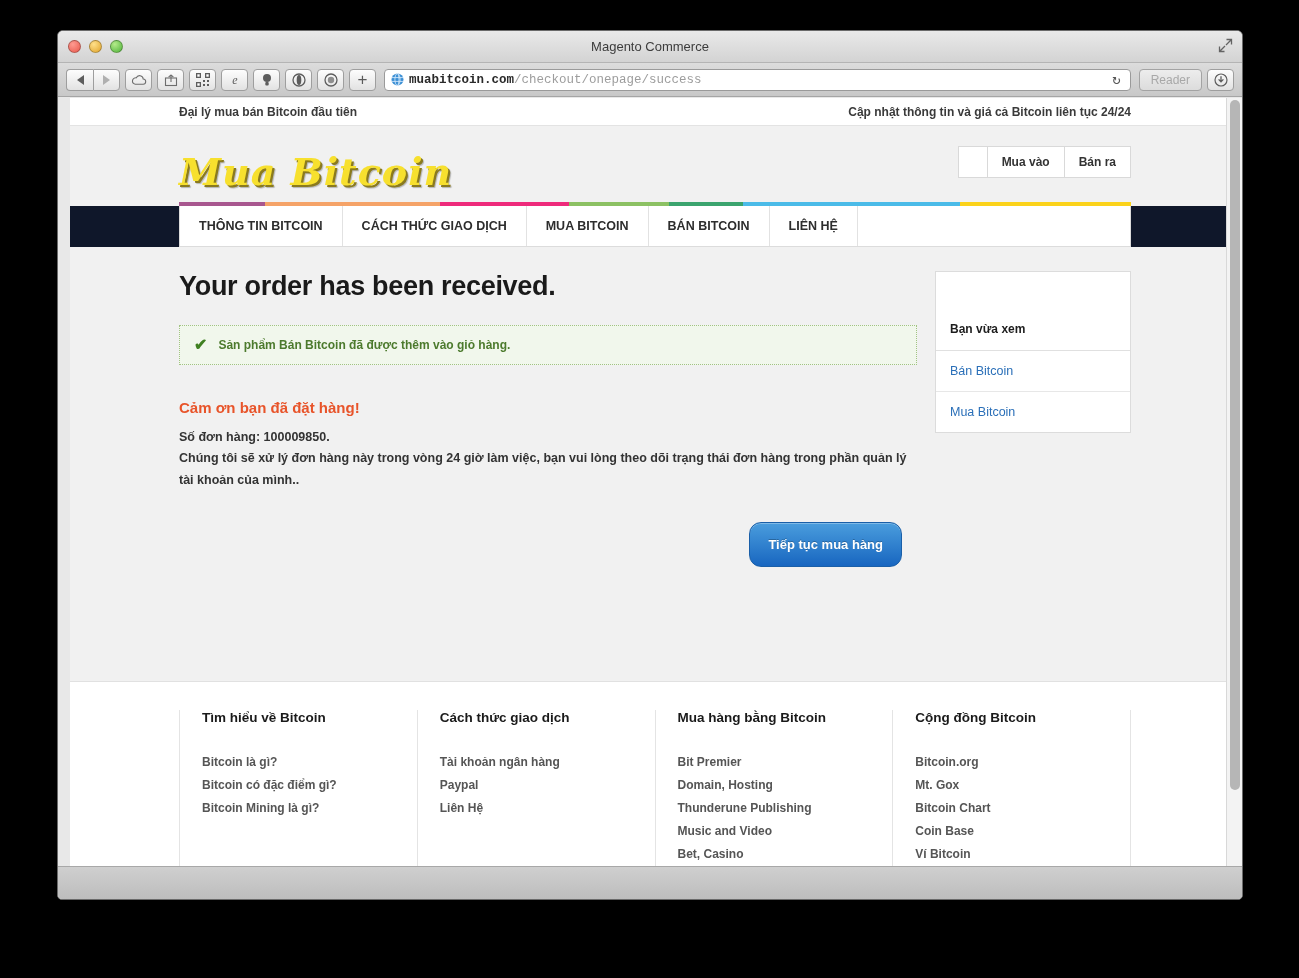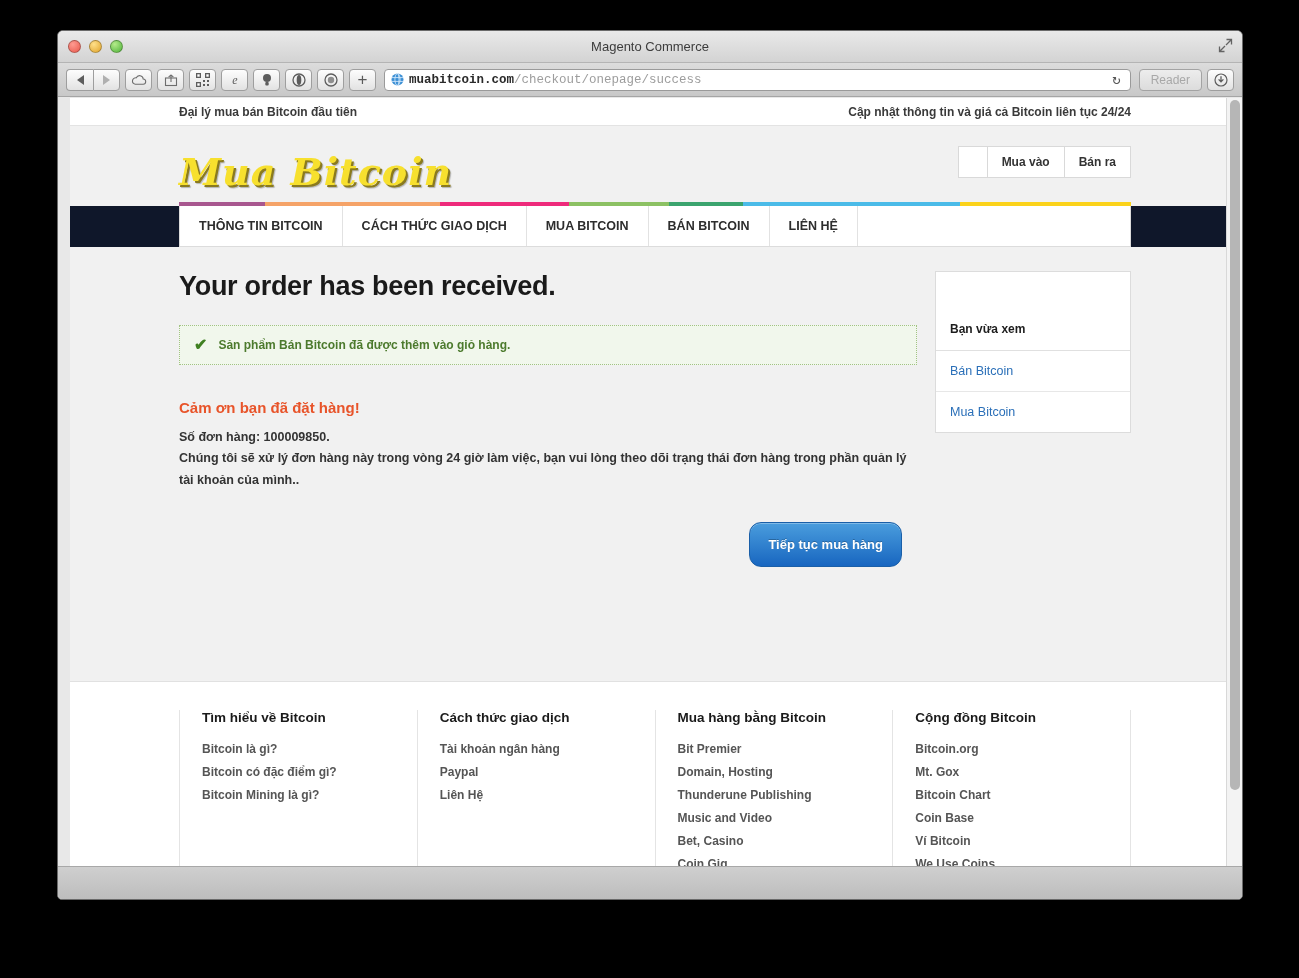--- a/index.html
+++ b/index.html
@@ -238,21 +238,21 @@
   
   .footer {
     background: #fff;
     border-top: 1px solid #e1e1e1;
     margin-top: 34px;
     padding: 28px 108px 60px 109px;
     display: flex;
   }
   .fcol { flex: 1; padding: 0 22px 30px 22px; border-right: 1px solid #e4e4e4; }
   .fcol:first-child { border-left: 1px solid #e4e4e4; }
-  .fcol h4 { font-size: 13.5px; font-weight: bold; color: #1a1a1a; margin-bottom: 17px; }
+  .fcol h4 { font-size: 13.5px; font-weight: bold; color: #1a1a1a; margin-bottom: 30px; }
   .fcol a { display: block; font-size: 12px; color: #555; font-weight: bold; margin-bottom: 9px; }
 </style>
 </head>
 <body>
 
 <div class="window">
 
   <div class="titlebar">
     <div class="traffic">
       <div class="light red"></div>

